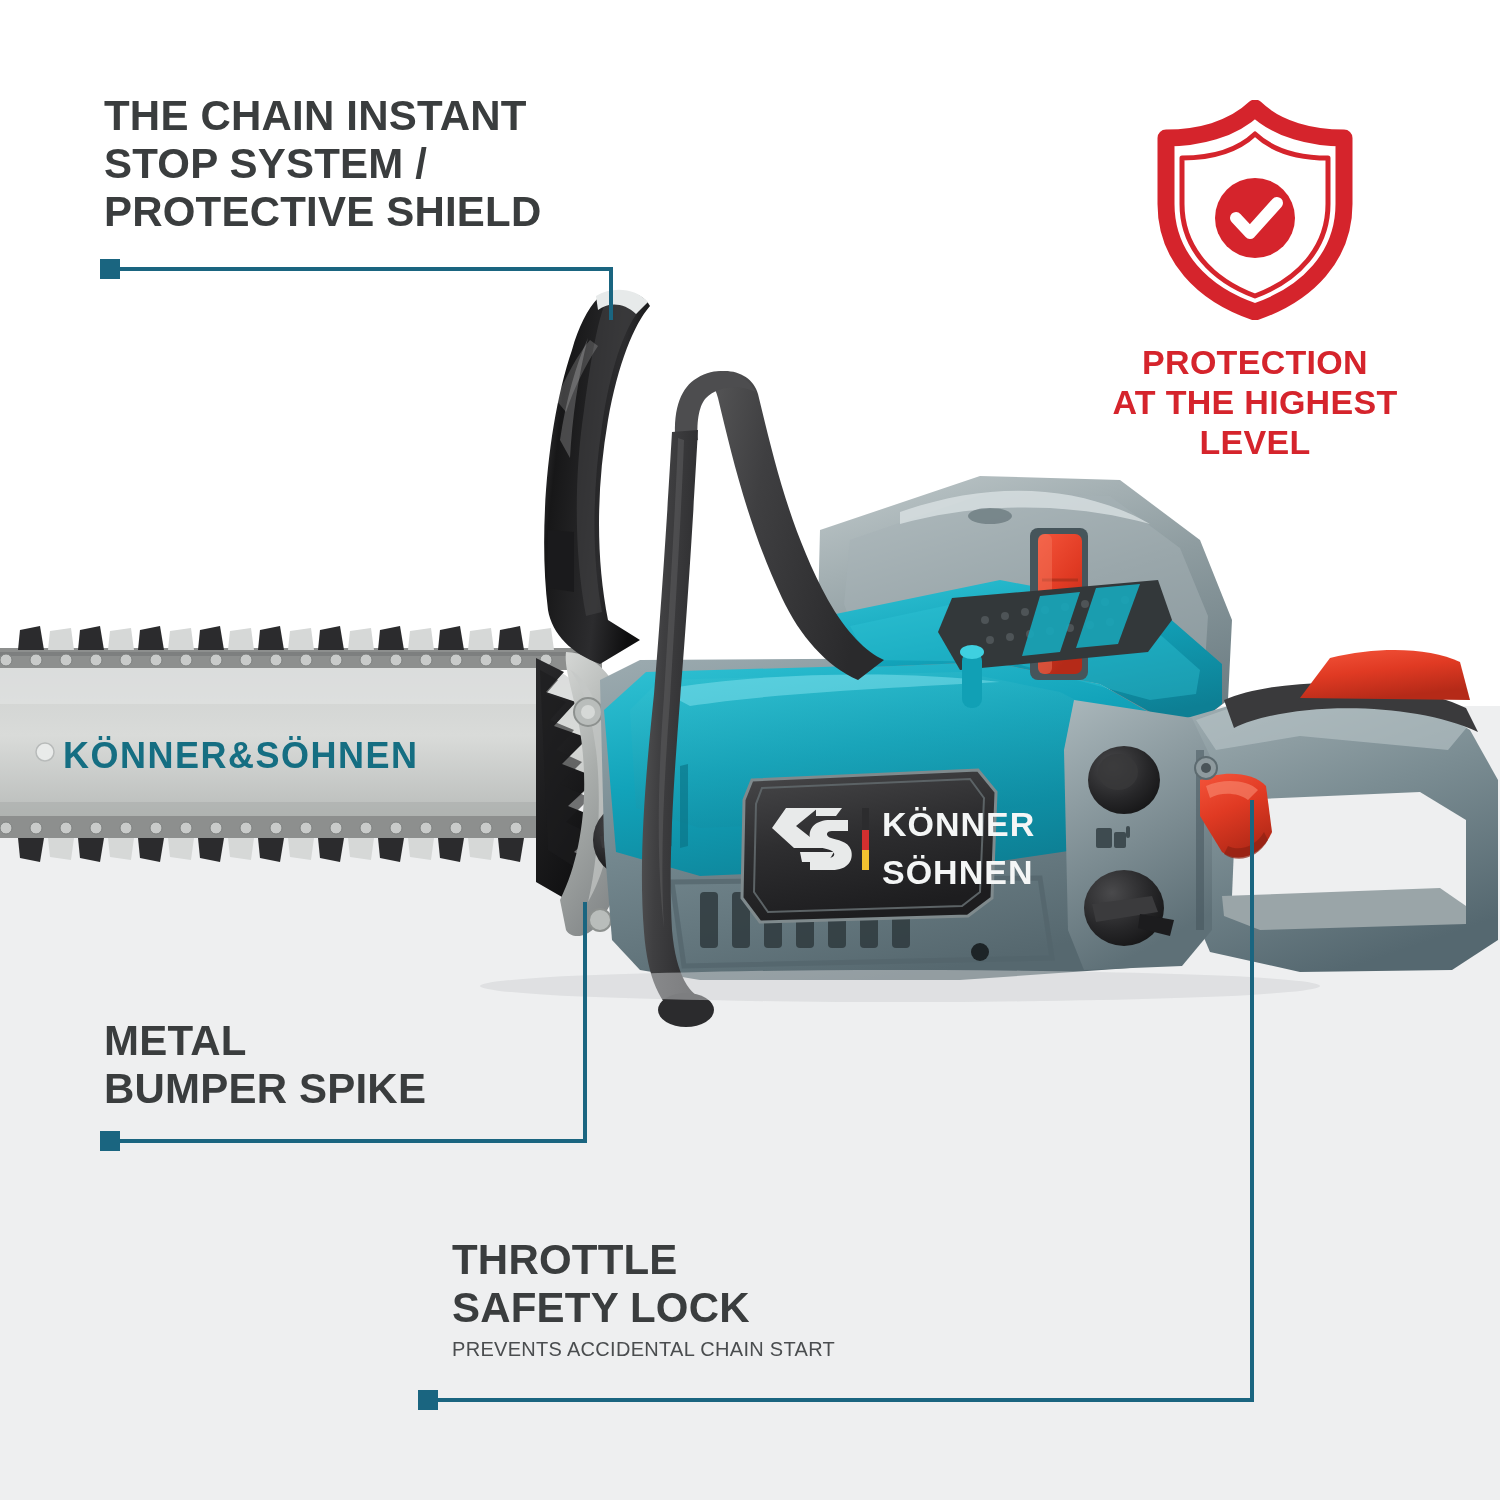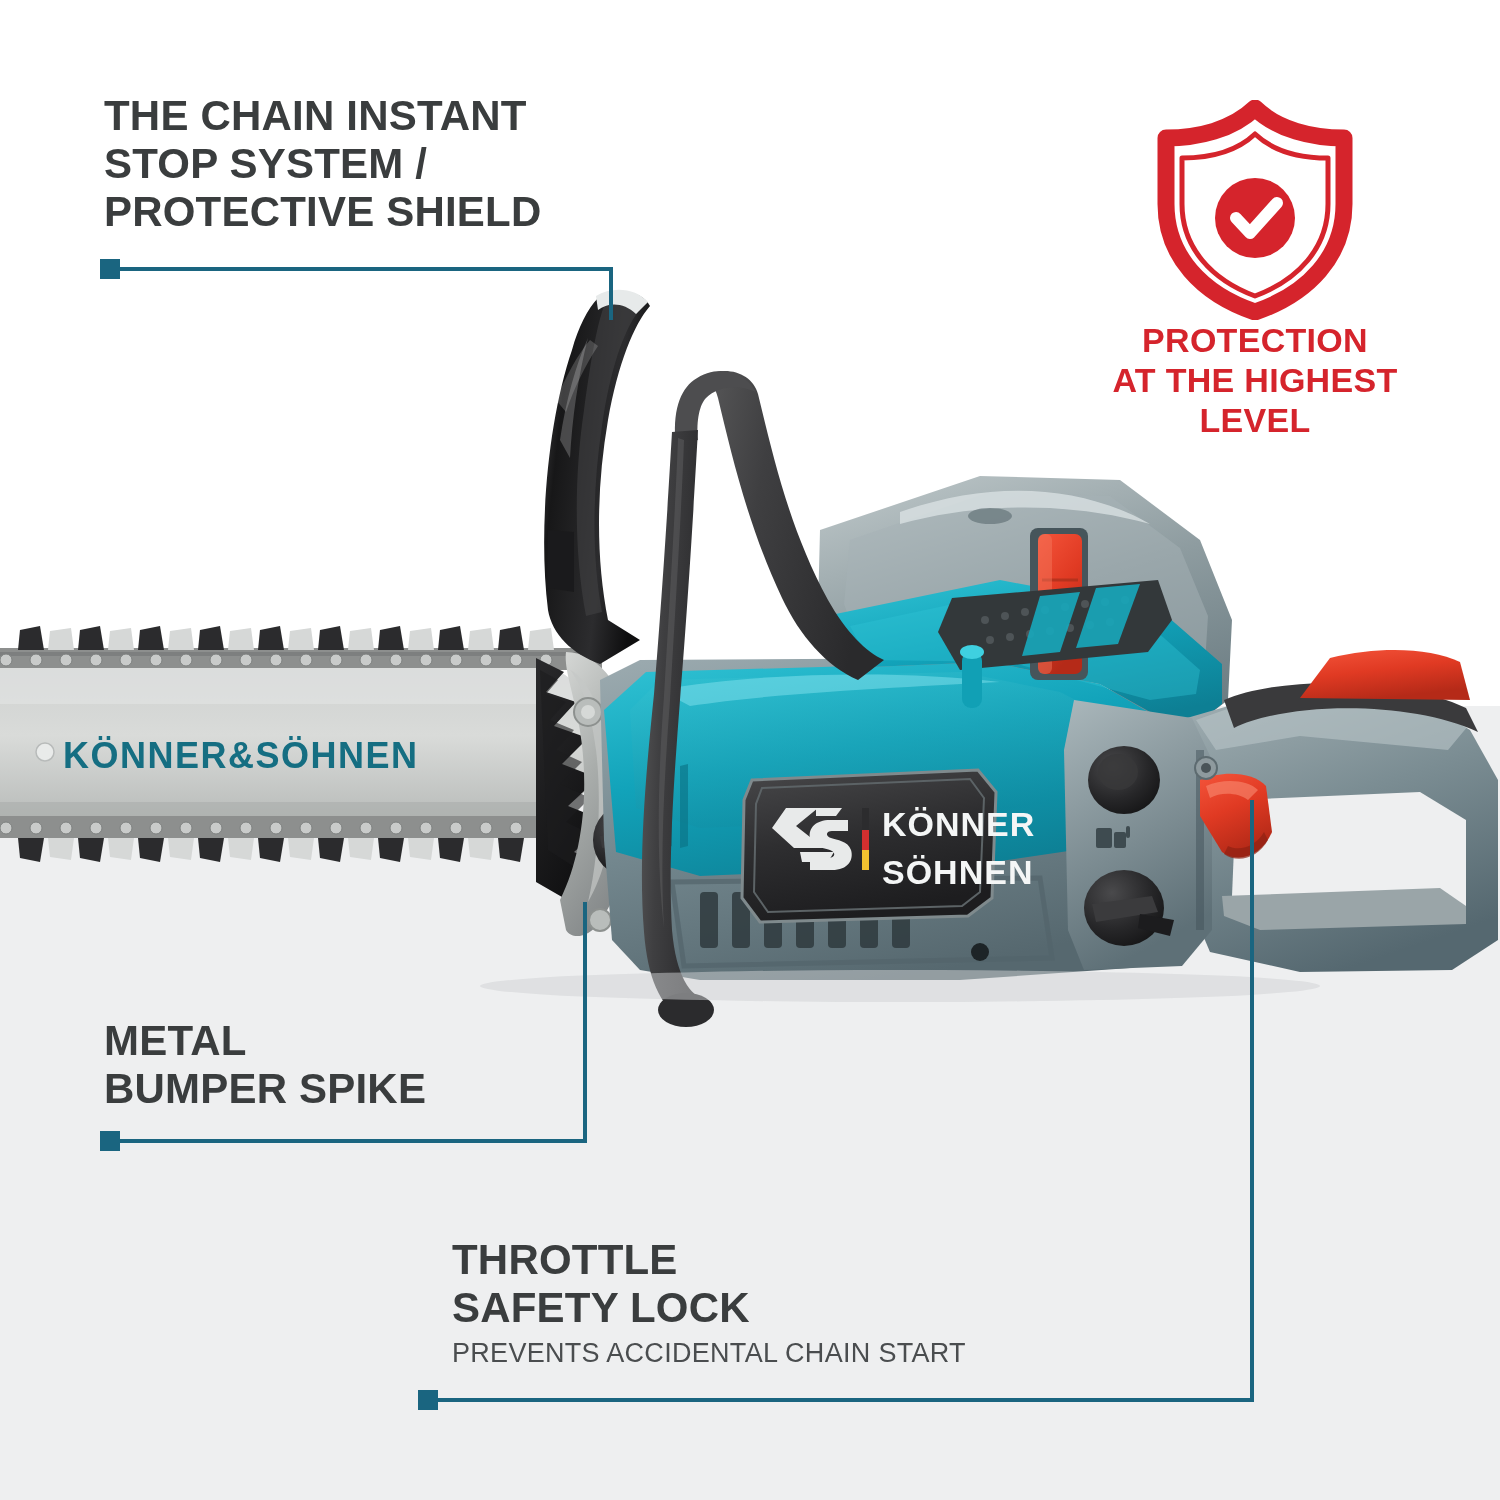--- a/index.html
+++ b/index.html
@@ -22,27 +22,27 @@
   }
   .callout .sub{
     color:#4a4d4f;line-height:1.15;white-space:pre-line;font-weight:400;
   }
   #callout-shield{left:104px;top:92px;width:620px;}
   #callout-shield .title{font-size:42px;}
   #callout-spike{left:104px;top:1017px;width:560px;}
   #callout-spike .title{font-size:42px;}
   #callout-throttle{left:420px;top:1236px;width:720px;margin-left:32px;}
   #callout-throttle .title{font-size:42px;}
-  #callout-throttle .sub{font-size:27px;margin-top:6px;letter-spacing:.3px;}
+  #callout-throttle .sub{font-size:20px;margin-top:6px;letter-spacing:.3px;}
 
   
   #badge{position:absolute;left:1090px;top:100px;width:330px;text-align:center;}
   #badge .shield-wrap{width:100%;display:flex;justify-content:center;}
   #badge .badge-text{
-    color:#d5242c;font-weight:bold;font-size:34px;line-height:1.18;
+    margin-top:22px;color:#d5242c;font-weight:bold;font-size:34px;line-height:1.18;
     letter-spacing:.3px;white-space:pre-line;
   }
 
   
   .leader{position:absolute;background:#1a6580;}
   .lead-h{height:4px;}
   .lead-v{width:4px;}
   .lead-dot{position:absolute;width:20px;height:20px;background:#1a6580;}
 
   

